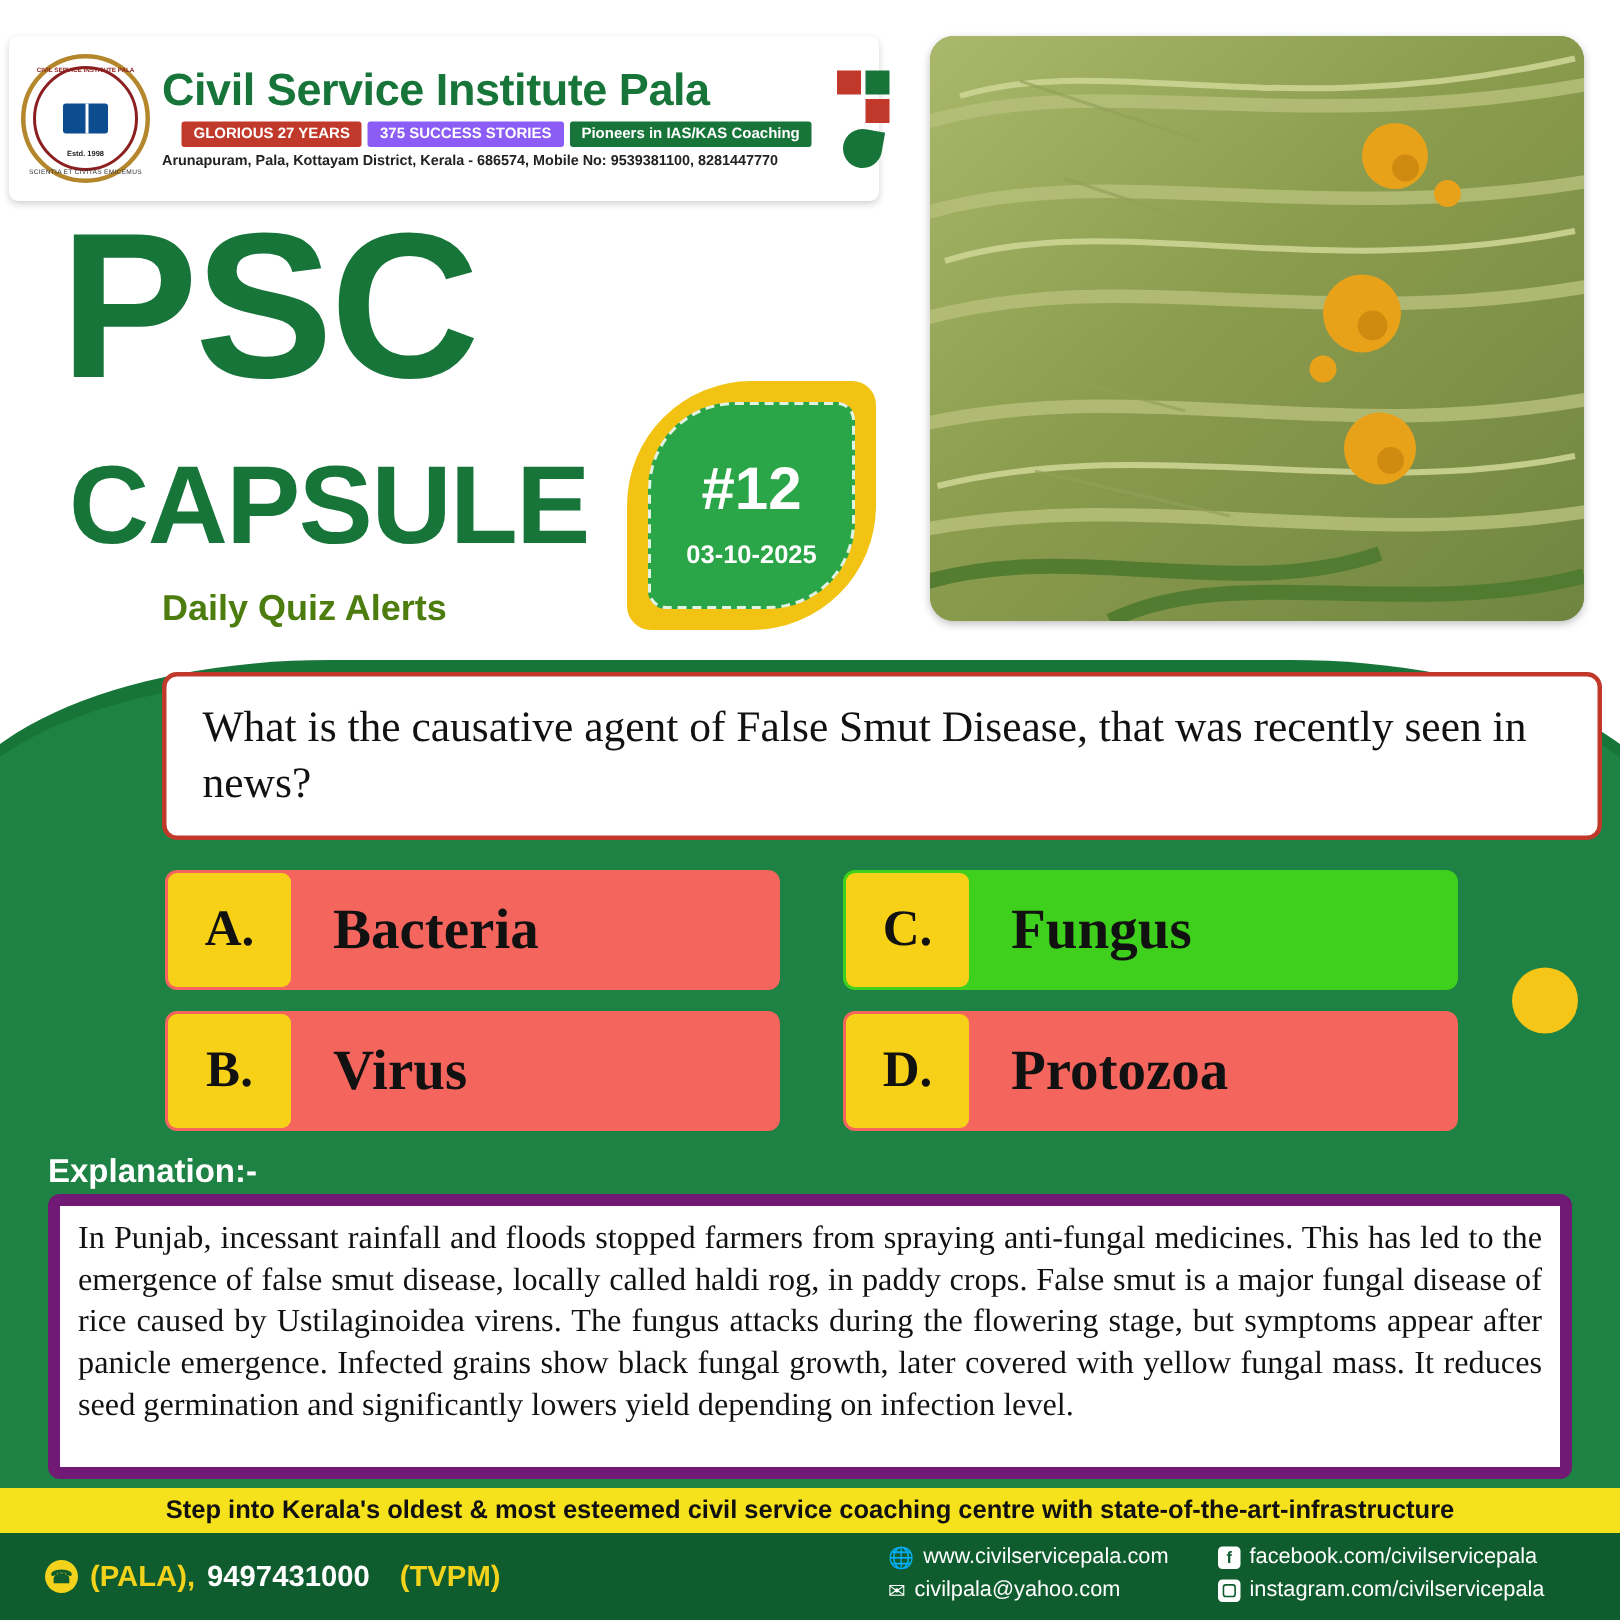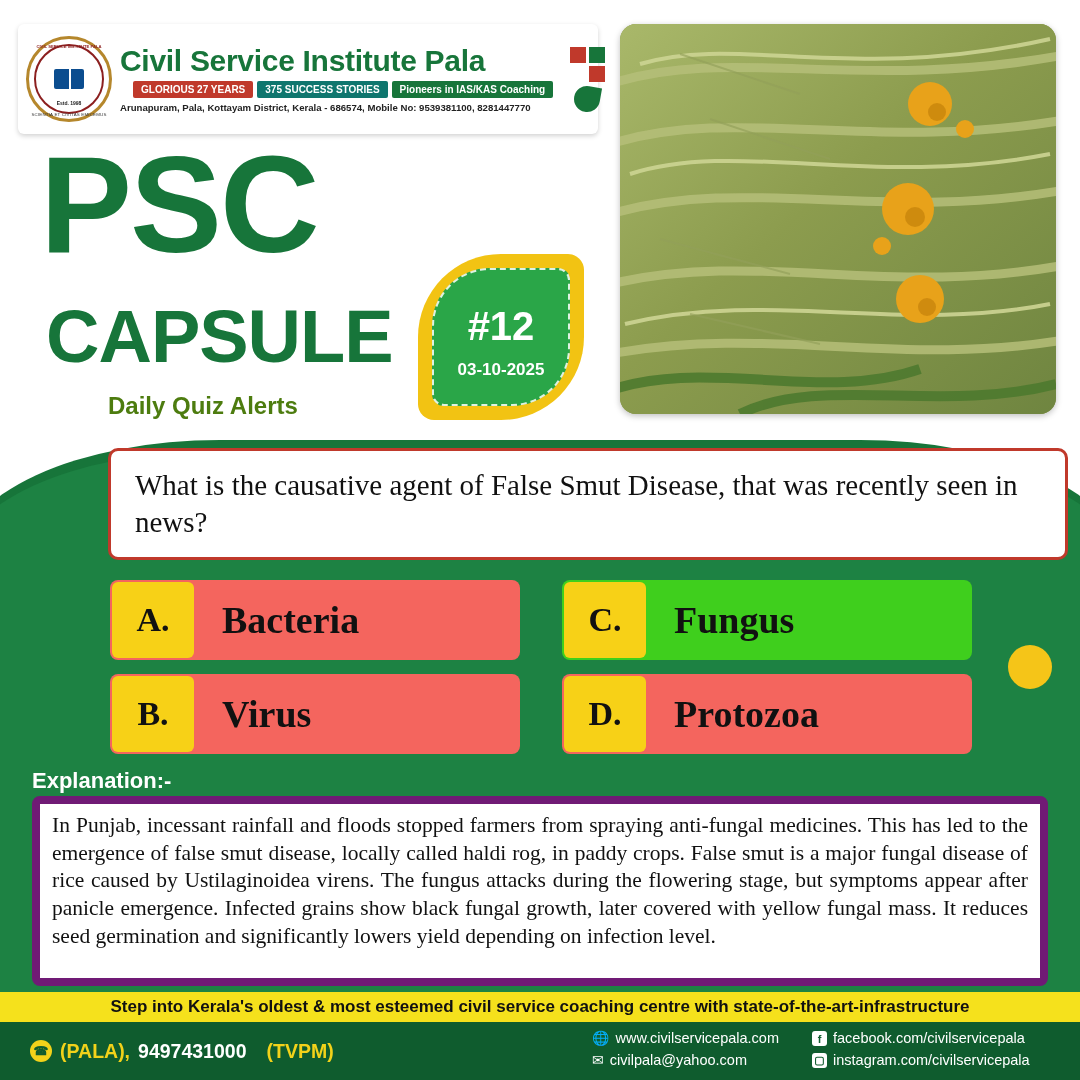--- a/index.html
+++ b/index.html
@@ -46,21 +46,21 @@
     right: 28px;
     top: 645px;
     width: 44px;
     height: 44px;
     border-radius: 50%;
     background: #f5c518;
   }
   
   .header {
     position: absolute;
-    left: 18px;
+    left: 6px;
     top: 24px;
     width: 580px;
     height: 110px;
     background: #ffffff;
     border-radius: 6px;
     box-shadow: 0 2px 5px rgba(0,0,0,0.18);
     display: flex;
     align-items: center;
     padding: 4px 8px;
     box-sizing: border-box;
@@ -151,21 +151,21 @@
   }
   .badge {
     font-size: 10px;
     font-weight: bold;
     color: #ffffff;
     padding: 3px 8px;
     border-radius: 2px;
     white-space: nowrap;
   }
   .badge.b1 { background: #c0392b; }
-  .badge.b2 { background: #0f766e; }
+  .badge.b2 { background: #8b5cf6; }
   .badge.b3 { background: #17753a; }
   .addr {
     margin-top: 4px;
     font-size: 9.6px;
     font-weight: bold;
     color: #222;
     white-space: nowrap;
   }
   .header-marks {
     width: 68px;

